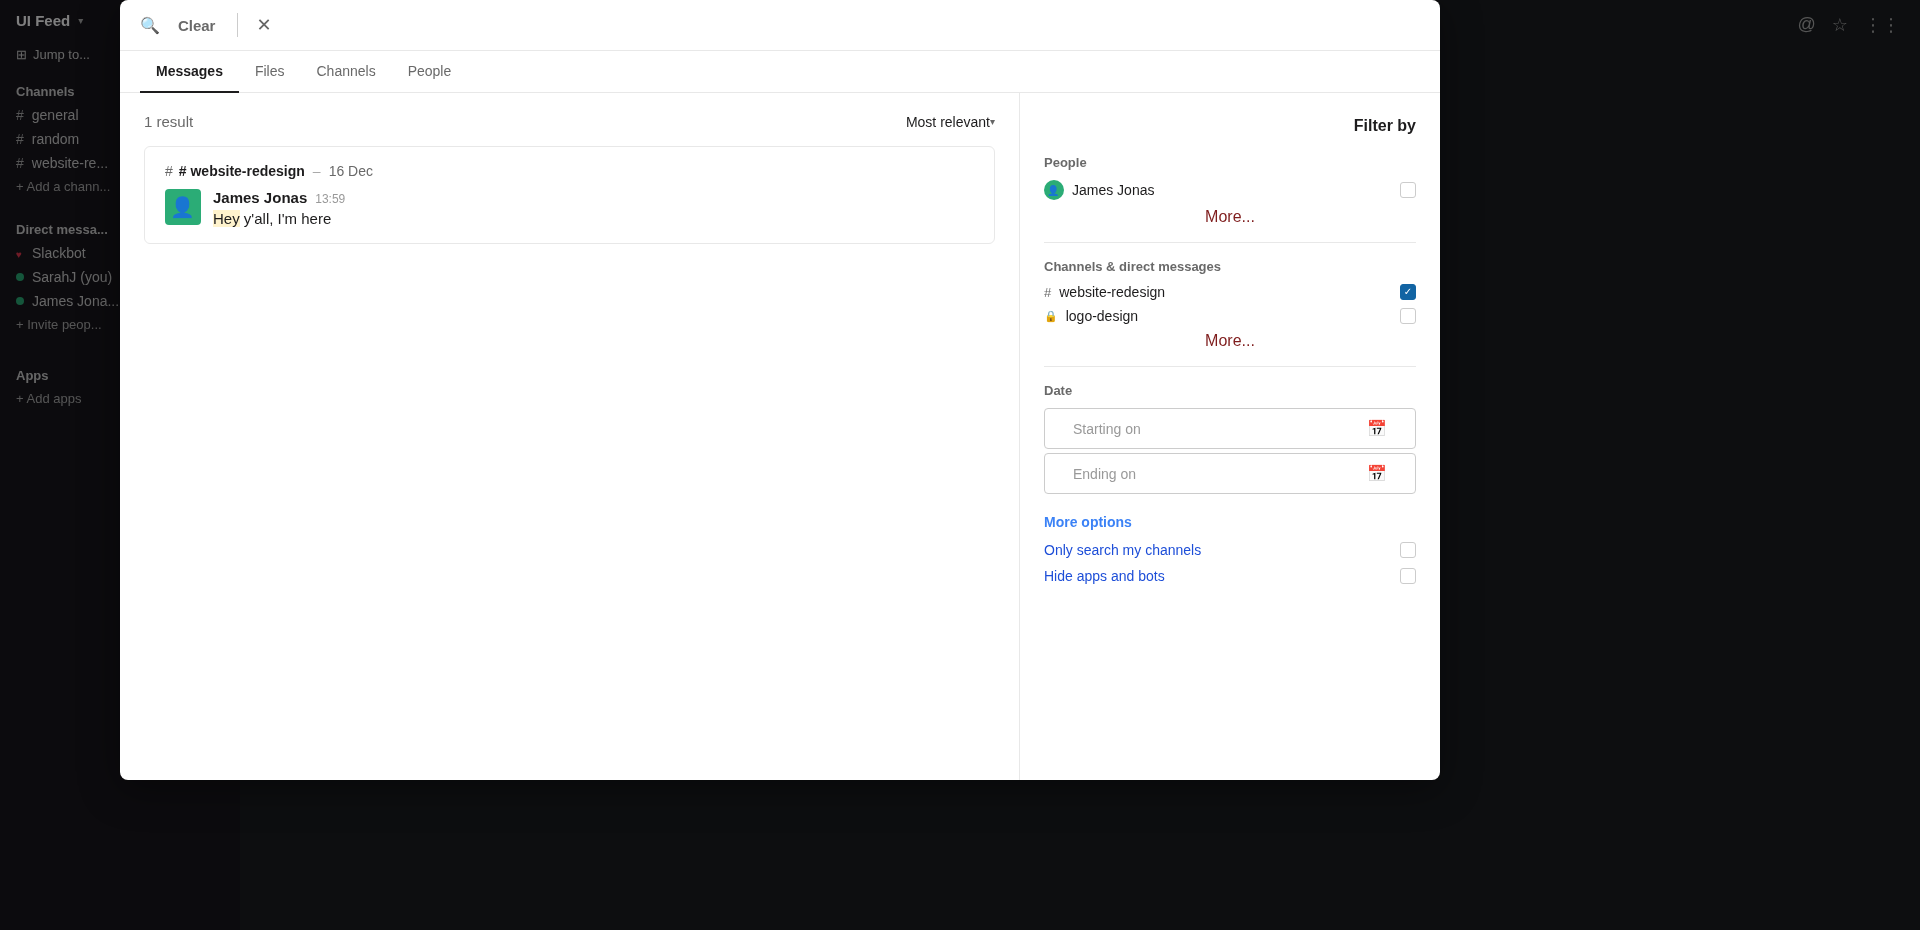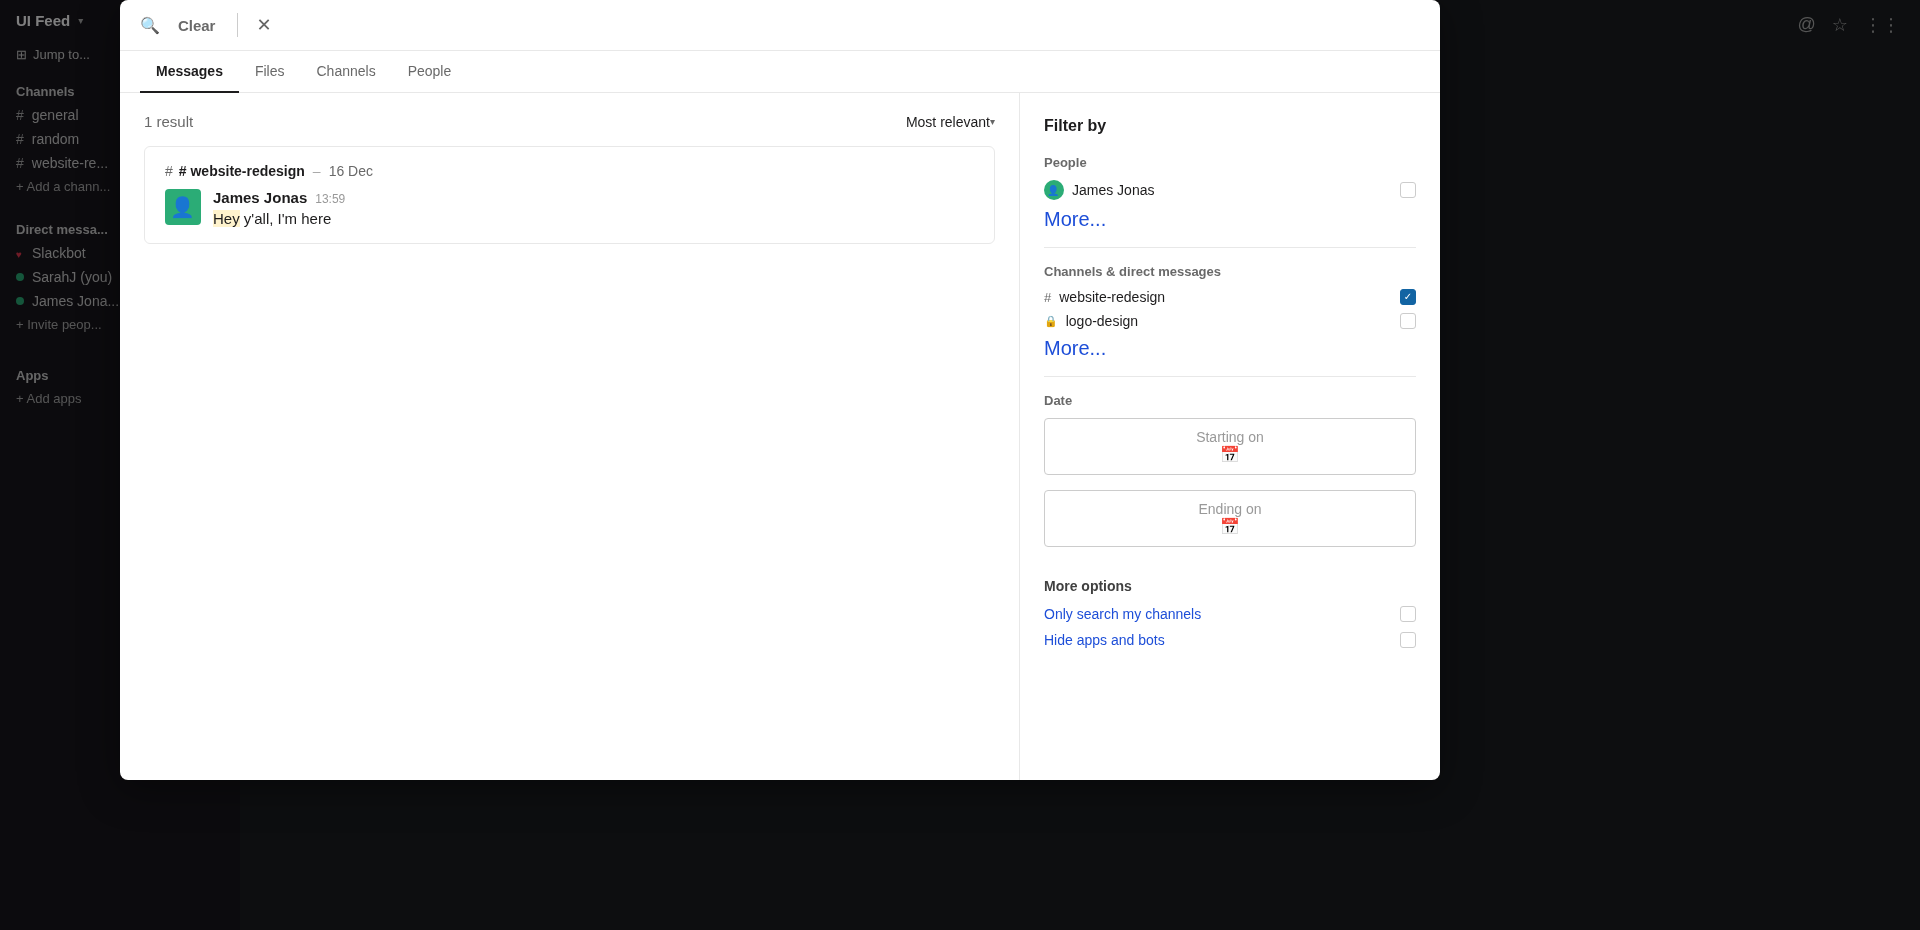--- a/index.html
+++ b/index.html
@@ -304,20 +304,21 @@
       width: 420px;
       padding: 24px 24px;
       overflow-y: auto;
       flex-shrink: 0;
     }
     .filter-title {
       font-size: 16px;
       font-weight: 700;
       color: #1d1c1d;
       margin-bottom: 20px;
+      text-align: right;
     }
     .filter-section-label {
       font-size: 13px;
       font-weight: 600;
       color: #696969;
       margin-bottom: 10px;
       text-transform: none;
     }
     .filter-item {
       display: flex;
@@ -344,25 +345,26 @@
     }
     .filter-hash {
       color: #696969;
       font-size: 13px;
     }
     .filter-lock {
       color: #696969;
       font-size: 11px;
     }
     .filter-more {
-      font-size: 20px;
-      color: #1d4ed8;
+      font-size: 16px;
+      color: #7f1d1d;
       cursor: pointer;
       margin-bottom: 16px;
       display: block;
+      text-align: center;
     }
     .filter-divider {
       height: 1px;
       background: #e8e8e8;
       margin: 16px 0;
     }
     .filter-checkbox {
       width: 16px;
       height: 16px;
       border: 1.5px solid #ccc;
@@ -385,38 +387,37 @@
     }
 
     
     .date-input-wrap {
       border: 1px solid #ccc;
       border-radius: 4px;
       padding: 10px 28px;
       display: flex;
       align-items: center;
       justify-content: space-between;
-      margin-bottom: 15px;
-      cursor: pointer;
-      flex-direction: column;
+      margin-bottom: 4px;
+      cursor: pointer;
     }
     .date-placeholder {
       font-size: 14px;
       color: #999;
     }
     .calendar-icon {
       font-size: 16px;
       color: #666;
     }
 
     
     .more-options-label {
       font-size: 14px;
       font-weight: 600;
-      color: #404040;
+      color: #3b82f6;
       margin-bottom: 12px;
     }
     .more-option-item {
       display: flex;
       align-items: center;
       justify-content: space-between;
       margin-bottom: 10px;
     }
     .more-option-text {
       font-size: 14px;

